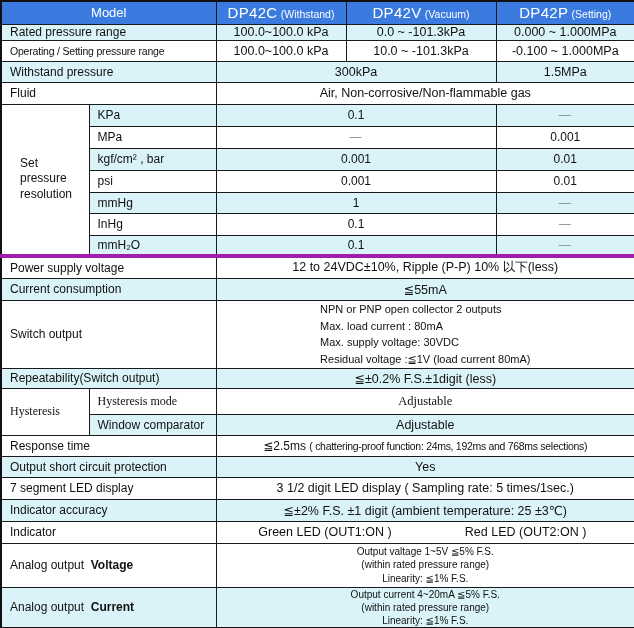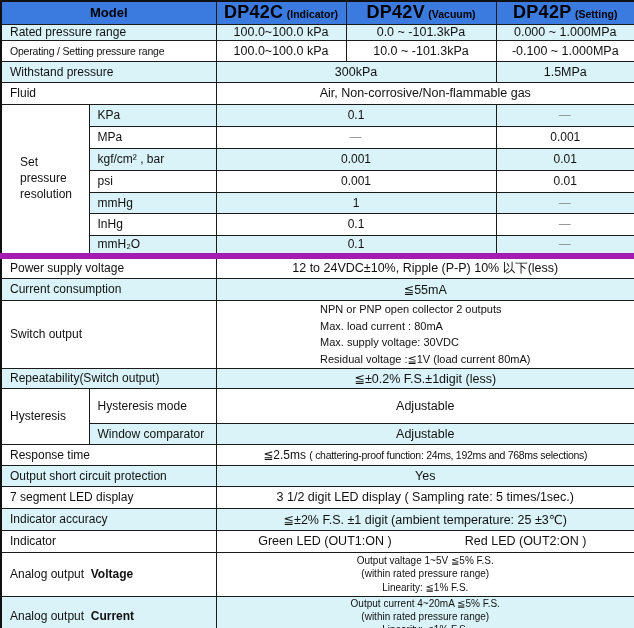--- a/index.html
+++ b/index.html
@@ -5,25 +5,25 @@
   html,body{margin:0;padding:0;background:#fff;}
   body{width:634px;height:628px;font-family:"Liberation Sans","DejaVu Sans",sans-serif;color:#111;}
   table{border-collapse:collapse;table-layout:fixed;width:634px;border:2px solid #111;}
   col.c-lbl1{width:88px;} col.c-lbl2{width:127px;}
   col.c-v1{width:130px;} col.c-v2{width:150px;} col.c-v3{width:139px;}
   td,th{border:1px solid #1a1a1a;padding:0 4px;font-size:12px;overflow:hidden;}
   .lbl{text-align:left;padding-left:8px;white-space:nowrap;}
   .val{text-align:center;}
   .cyan{background:#d9f3f8;}
   .white{background:#ffffff;}
-  tr.thick td{border-top:6px solid #a21caf;}
+  tr.thick td{border-top:4px solid #a21caf;}
   
-  th{background:#3b7adf;color:#000000;font-weight:bold;vertical-align:middle;}
+  th{background:#3b7adf;color:#ffffff;font-weight:normal;vertical-align:middle;}
   .model-th{font-size:13px;}
-  .model-name{font-size:18px;letter-spacing:.3px;margin-top:45px;}
+  .model-name{font-size:15px;letter-spacing:.3px;margin-top:45px;}
   .model-qual{font-size:10.5px;}
   
   .cond{font-size:10.5px;letter-spacing:-0.2px;}
   .v13{font-size:12.5px;}
   .dash{color:#8f8f8f;letter-spacing:1px;}
   .sw-block{display:inline-block;text-align:left;font-size:11px;line-height:1.5;vertical-align:middle;}
   .small3{font-size:10px;line-height:1.32;white-space:normal;}
   .note{font-size:10.5px;letter-spacing:-0.3px;}
   .half{display:inline-block;width:49%;text-align:center;}
   .strong{font-weight:bold;}
@@ -37,21 +37,21 @@
     <col class="c-lbl1">
       <col class="c-lbl2">
       <col class="c-v1">
       <col class="c-v2">
       <col class="c-v3">
   </colgroup>
 
   <tbody>
       <tr style="height:23px;">
     <th colspan="2" class="model-th"><span>Model</span></th>
-    <th><span class="model-name">DP42C</span> <span class="model-qual">(Indicator)</span></th>
+    <th><span class="model-name">DP42C</span> <span class="model-qual">(Withstand)</span></th>
     <th><span class="model-name">DP42V</span> <span class="model-qual">(Vacuum)</span></th>
     <th><span class="model-name">DP42P</span> <span class="model-qual">(Setting)</span></th>
   </tr>
 
   <tr style="height:16px;">
     <td colspan="2" class="lbl cyan">Rated pressure range</td>
     <td class="val v13 cyan">100.0~100.0 kPa</td>
     <td class="val v13 cyan">0.0 ~ -101.3kPa</td>
     <td class="val v13 cyan">0.000 ~ 1.000MPa</td>
   </tr>
@@ -131,21 +131,21 @@
         <span>Residual voltage :≦1V  (load current 80mA)</span>
       </div>
     </td>
   </tr>
 
   <tr style="height:20px;">
     <td colspan="2" class="lbl cyan">Repeatability(Switch output)</td>
     <td colspan="3" class="val v13 cyan">≦±0.2% F.S.±1digit (less)</td>
   </tr>
 
-  <tr style="height:35px;">
+  <tr style="height:26px;font-family:Liberation Serif, serif;">
     <td rowspan="2" class="lbl white">Hysteresis</td>
     <td class="lbl white">Hysteresis mode</td>
     <td colspan="3" class="val v13 white">Adjustable</td>
   </tr>
   <tr style="height:21px;">
     <td class="lbl cyan">Window comparator</td>
     <td colspan="3" class="val v13 cyan">Adjustable</td>
   </tr>
 
   <tr style="height:21px;">

